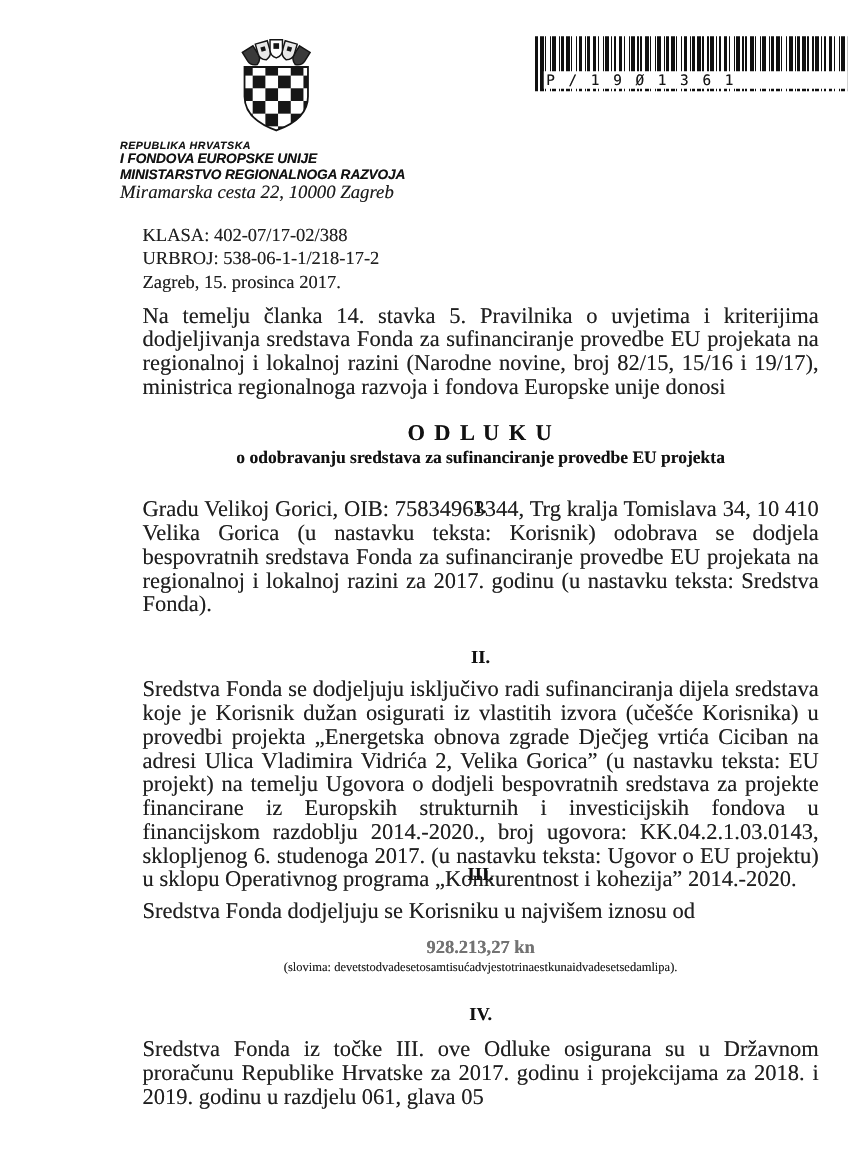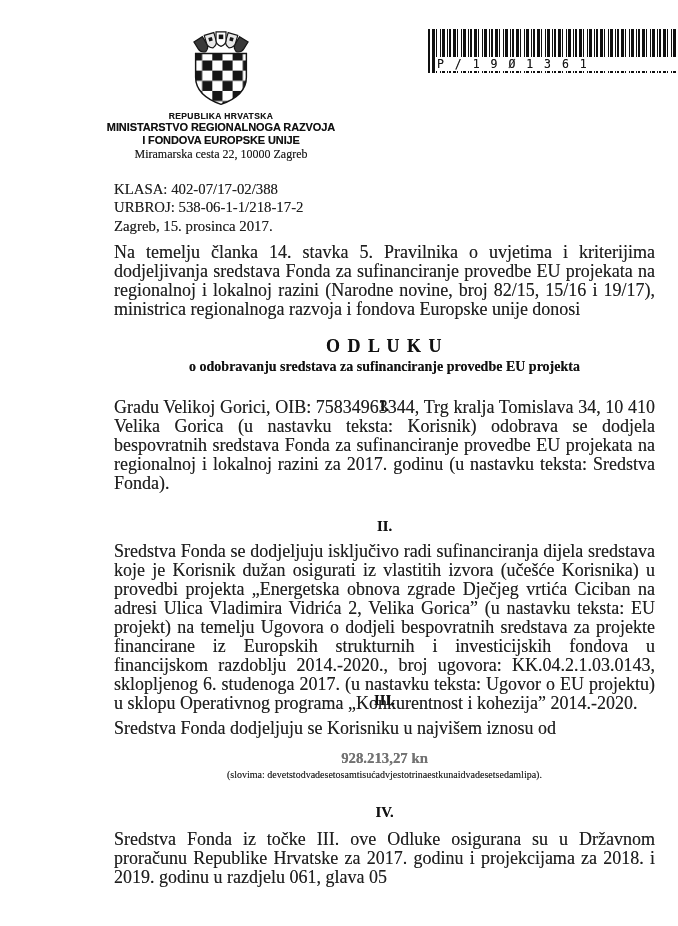--- a/index.html
+++ b/index.html
@@ -33,33 +33,33 @@
     background: #ffffff;
     font-family: "DejaVu Sans Mono", monospace;
     font-size: 11.5px; line-height: 14px;
     letter-spacing: 2px;
     color: #161616;
     white-space: nowrap; overflow: hidden;
     padding-left: 2px;
   }
 
   
-  .letterhead { left: 60px; top: 30px; width: 250px; text-align: center; }
+  .letterhead { left: 60px; top: 30px; width: 250px; text-align: left; font-style: italic; }
   .coat { display: block; margin: 0 auto; }
   .lh-country {
     font-family: "Liberation Sans", sans-serif;
     font-weight: 700; font-size: 8.5px; line-height: 10px;
     letter-spacing: 0.4px; margin-top: 3px; color: #171717;
   }
   .lh-ministry {
     font-family: "Liberation Sans", sans-serif;
     font-weight: 700; font-size: 11px; line-height: 12.5px;
     letter-spacing: -0.1px; color: #111;
   }
-  .lh-address { font-size: 12px; line-height: 15px; margin-top: 1px; color: #1c1c1c; }
+  .lh-address { font-size: 15px; line-height: 15px; margin-top: 1px; color: #1c1c1c; }
 
   
   .refblock { left: 78px; top: 180px; font-size: 14.8px; line-height: 18.3px; }
 
   
   .col { left: 78px; width: 541px; }
   .body-par {
     margin: 0; font-size: 18px; line-height: 19px;
     text-align: justify; text-justify: inter-word;
   }
@@ -102,22 +102,22 @@
         <path d="M-5.5 -8 L5.5 -8 L5.5 1 Q5.5 6 0 8 Q-5.5 6 -5.5 1 Z" transform="translate(43,12) rotate(16)" fill="#e8e8e8"></path>
         <path d="M-5.5 -8 L5.5 -8 L5.5 1 Q5.5 6 0 8 Q-5.5 6 -5.5 1 Z" transform="translate(32,10)" fill="#ffffff"></path>
         <rect x="29.5" y="5" width="5" height="5" fill="#161616" stroke="none"></rect>
         <rect x="19" y="8" width="4" height="4" fill="#161616" stroke="none" transform="rotate(-16 21 12)"></rect>
         <rect x="41" y="8" width="4" height="4" fill="#161616" stroke="none" transform="rotate(16 43 12)"></rect>
       </g>
 
       <path d="M4 26 H60 V52 Q60 72 32 82 Q4 72 4 52 Z" fill="url(#chk)" stroke="#151515" stroke-width="1.6"></path>
     </svg>
     <div class="lh-country">REPUBLIKA HRVATSKA</div>
+    <div class="lh-ministry">I FONDOVA EUROPSKE UNIJE</div>
     <div class="lh-ministry">MINISTARSTVO REGIONALNOGA RAZVOJA</div>
-    <div class="lh-ministry">I FONDOVA EUROPSKE UNIJE</div>
     <div class="lh-address">Miramarska cesta 22, 10000 Zagreb</div>
   </div>
 
   <div class="abs refblock">
     <div>KLASA: 402-07/17-02/388</div>
     <div>URBROJ: 538-06-1-1/218-17-2</div>
     <div>Zagreb, 15. prosinca 2017.</div>
   </div>
 
   <p class="abs col body-par" style="top:243px">Na temelju članka 14. stavka 5. Pravilnika o uvjetima i kriterijima dodjeljivanja sredstava Fonda za sufinanciranje provedbe EU projekata na regionalnoj i lokalnoj razini (Narodne novine, broj 82/15, 15/16 i 19/17), ministrica regionalnoga razvoja i fondova Europske unije donosi</p>

